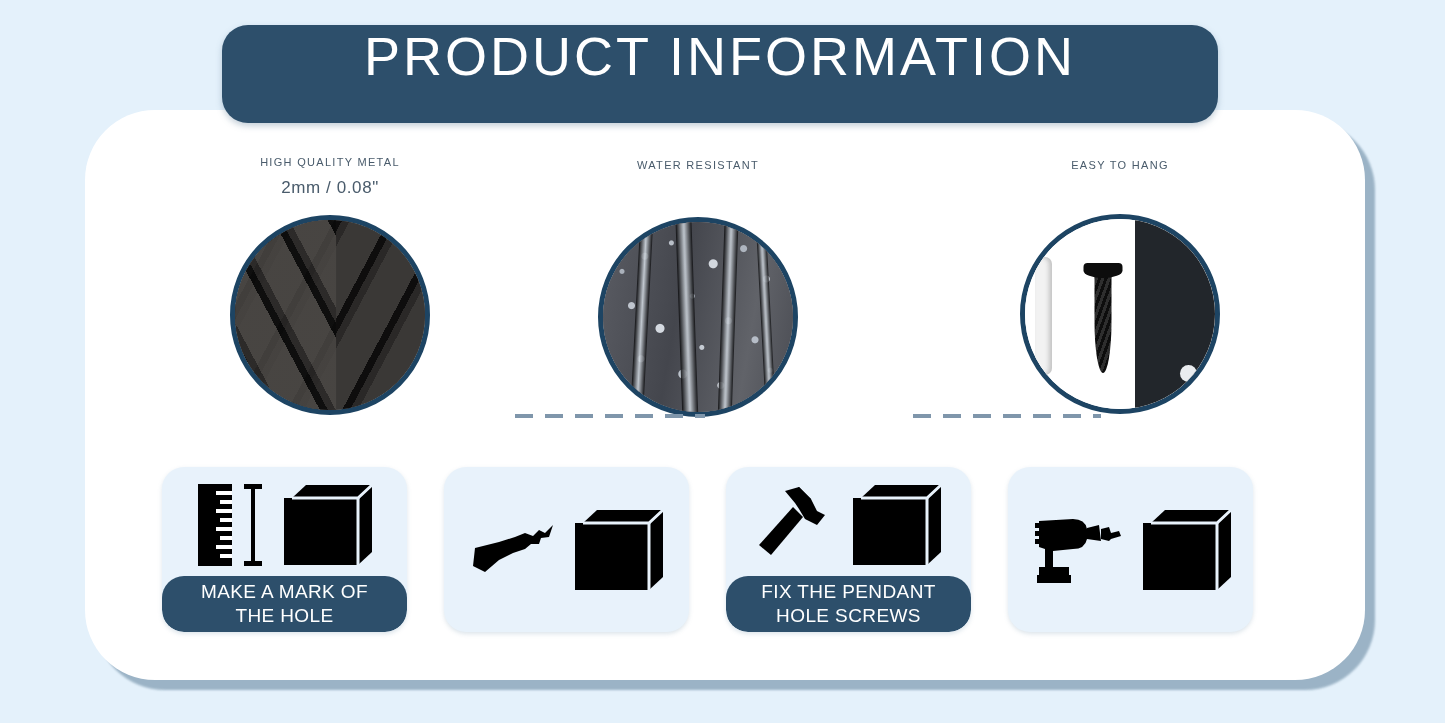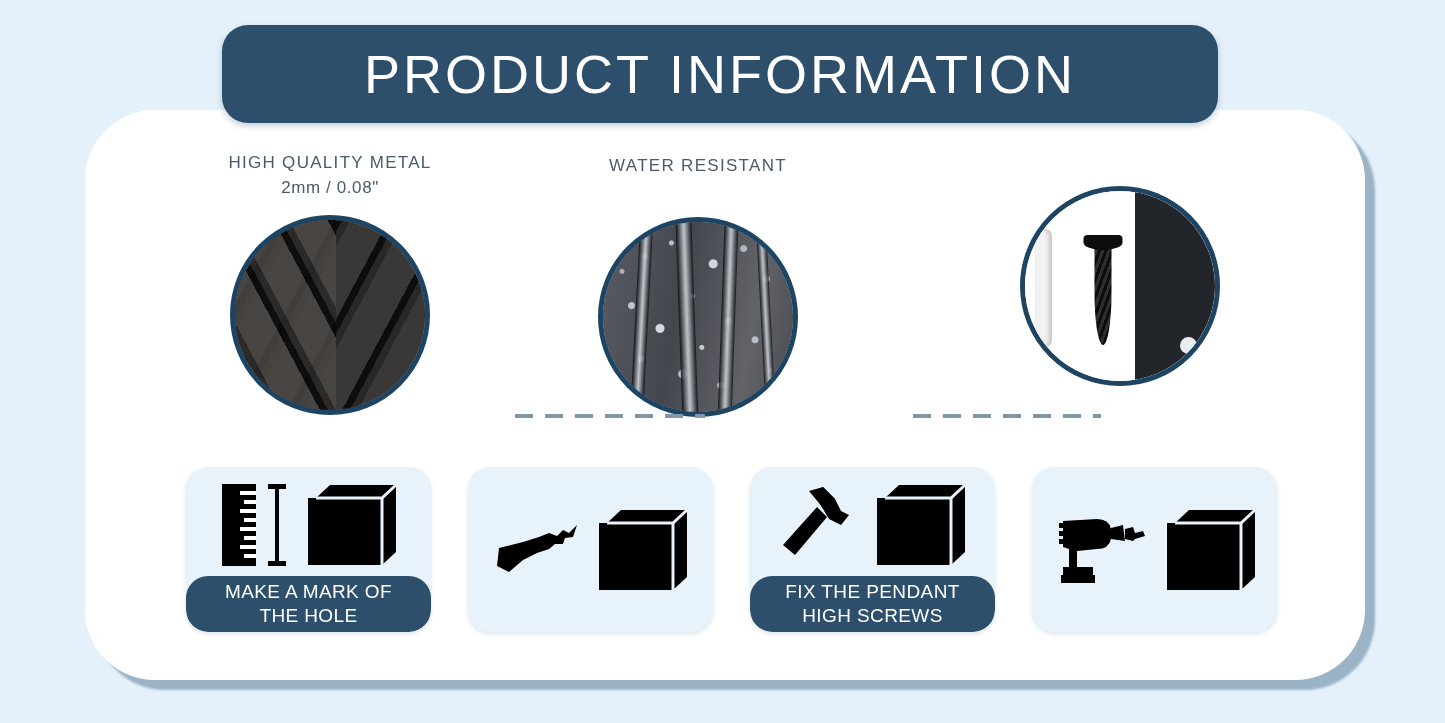--- a/index.html
+++ b/index.html
@@ -40,21 +40,21 @@
   
   #title-banner {
     position: absolute;
     left: 222px;
     top: 25px;
     width: 996px;
     height: 98px;
     border-radius: 26px;
     background: #2d4f6b;
     display: flex;
-    align-items: center;
+    align-items: flex-start;
     justify-content: center;
     box-shadow: 0 3px 6px rgba(90,120,145,.35);
   }
   #title-banner .title-text {
     color: #ffffff;
     font-size: 54px;
     letter-spacing: 3px;
     font-weight: 400;
     white-space: nowrap;
   }
@@ -72,21 +72,21 @@
     top: 0;
     width: 330px;
     text-align: center;
   }
   .feature.f0 { left: 80px; }
   .feature.f1 { left: 448px; }
   .feature.f2 { left: 870px; }
 
   .feature-label {
     color: #495b6b;
-    font-size: 17px;
+    font-size: 11px;
     letter-spacing: 1.3px;
     line-height: 25px;
     white-space: pre-line;
   }
   .feature-sub {
     color: #495b6b;
     font-size: 17px;
     letter-spacing: .6px;
     line-height: 25px;
   }
@@ -223,21 +223,21 @@
     height: 4px;
     background: repeating-linear-gradient(90deg,
       #7f96ab 0 18px, transparent 18px 30px);
   }
   .dash-line.d1 { left: 430px; width: 190px; }
   .dash-line.d2 { left: 828px; width: 188px; }
 
   
   #steps-row {
     position: absolute;
-    left: 186px;
+    left: 162px;
     top: 467px;
     width: 1110px;
     height: 165px;
     display: flex;
     gap: 37px;
   }
   .step {
     width: 245px;
     height: 165px;
     border-radius: 22px;
@@ -300,20 +300,21 @@
         <div class="tex"></div>
         <div class="streak s1"></div>
         <div class="streak s2"></div>
         <div class="streak s3"></div>
         <div class="streak s4"></div>
       </div>
     </div>
   </div>
 
   <div class="feature f2">
+    <div class="feature-label">EASY TO HANG</div>
     <div class="circle">
       <div class="hang">
         <div class="anchor"></div>
         <div class="panel">
           <div class="panel-hole"></div>
         </div>
         <div class="screw-body"></div>
         <div class="screw-head"></div>
       </div>
     </div>
@@ -382,21 +383,21 @@
       </svg>
       <svg class="icon-svg" width="96" height="86" viewBox="0 0 96 86">
         <polygon points="14,16 80,16 94,3 28,3" fill="#000"></polygon>
         <polygon points="80,16 94,3 94,70 80,83" fill="#000"></polygon>
         <rect x="6" y="16" width="74" height="67" fill="#000"></rect>
         <polyline points="14,16 80,16 94,3" fill="none" stroke="#e8f2fb" stroke-width="3"></polyline>
         <line x1="80" y1="16" x2="80" y2="83" stroke="#e8f2fb" stroke-width="3"></line>
       </svg>
     </div>
     <div class="step-caption">FIX THE PENDANT
-HIGH SCREWS</div>
+HOLE SCREWS</div>
   </div>
 
   <div class="step">
     <div class="step-icons">
       <svg class="icon-svg" width="96" height="78" viewBox="0 0 96 78">
         <path d="M10 10 L44 8 Q56 8 58 18 L58 28 Q56 38 44 38 L24 40 L24 56
                  L40 56 L40 70 L10 70 L10 56 L16 56 L16 38 L10 36 Z" fill="#000"></path>
         <rect x="6" y="12" width="8" height="5" fill="#000"></rect>
         <rect x="6" y="20" width="8" height="5" fill="#000"></rect>
         <rect x="6" y="28" width="8" height="5" fill="#000"></rect>

